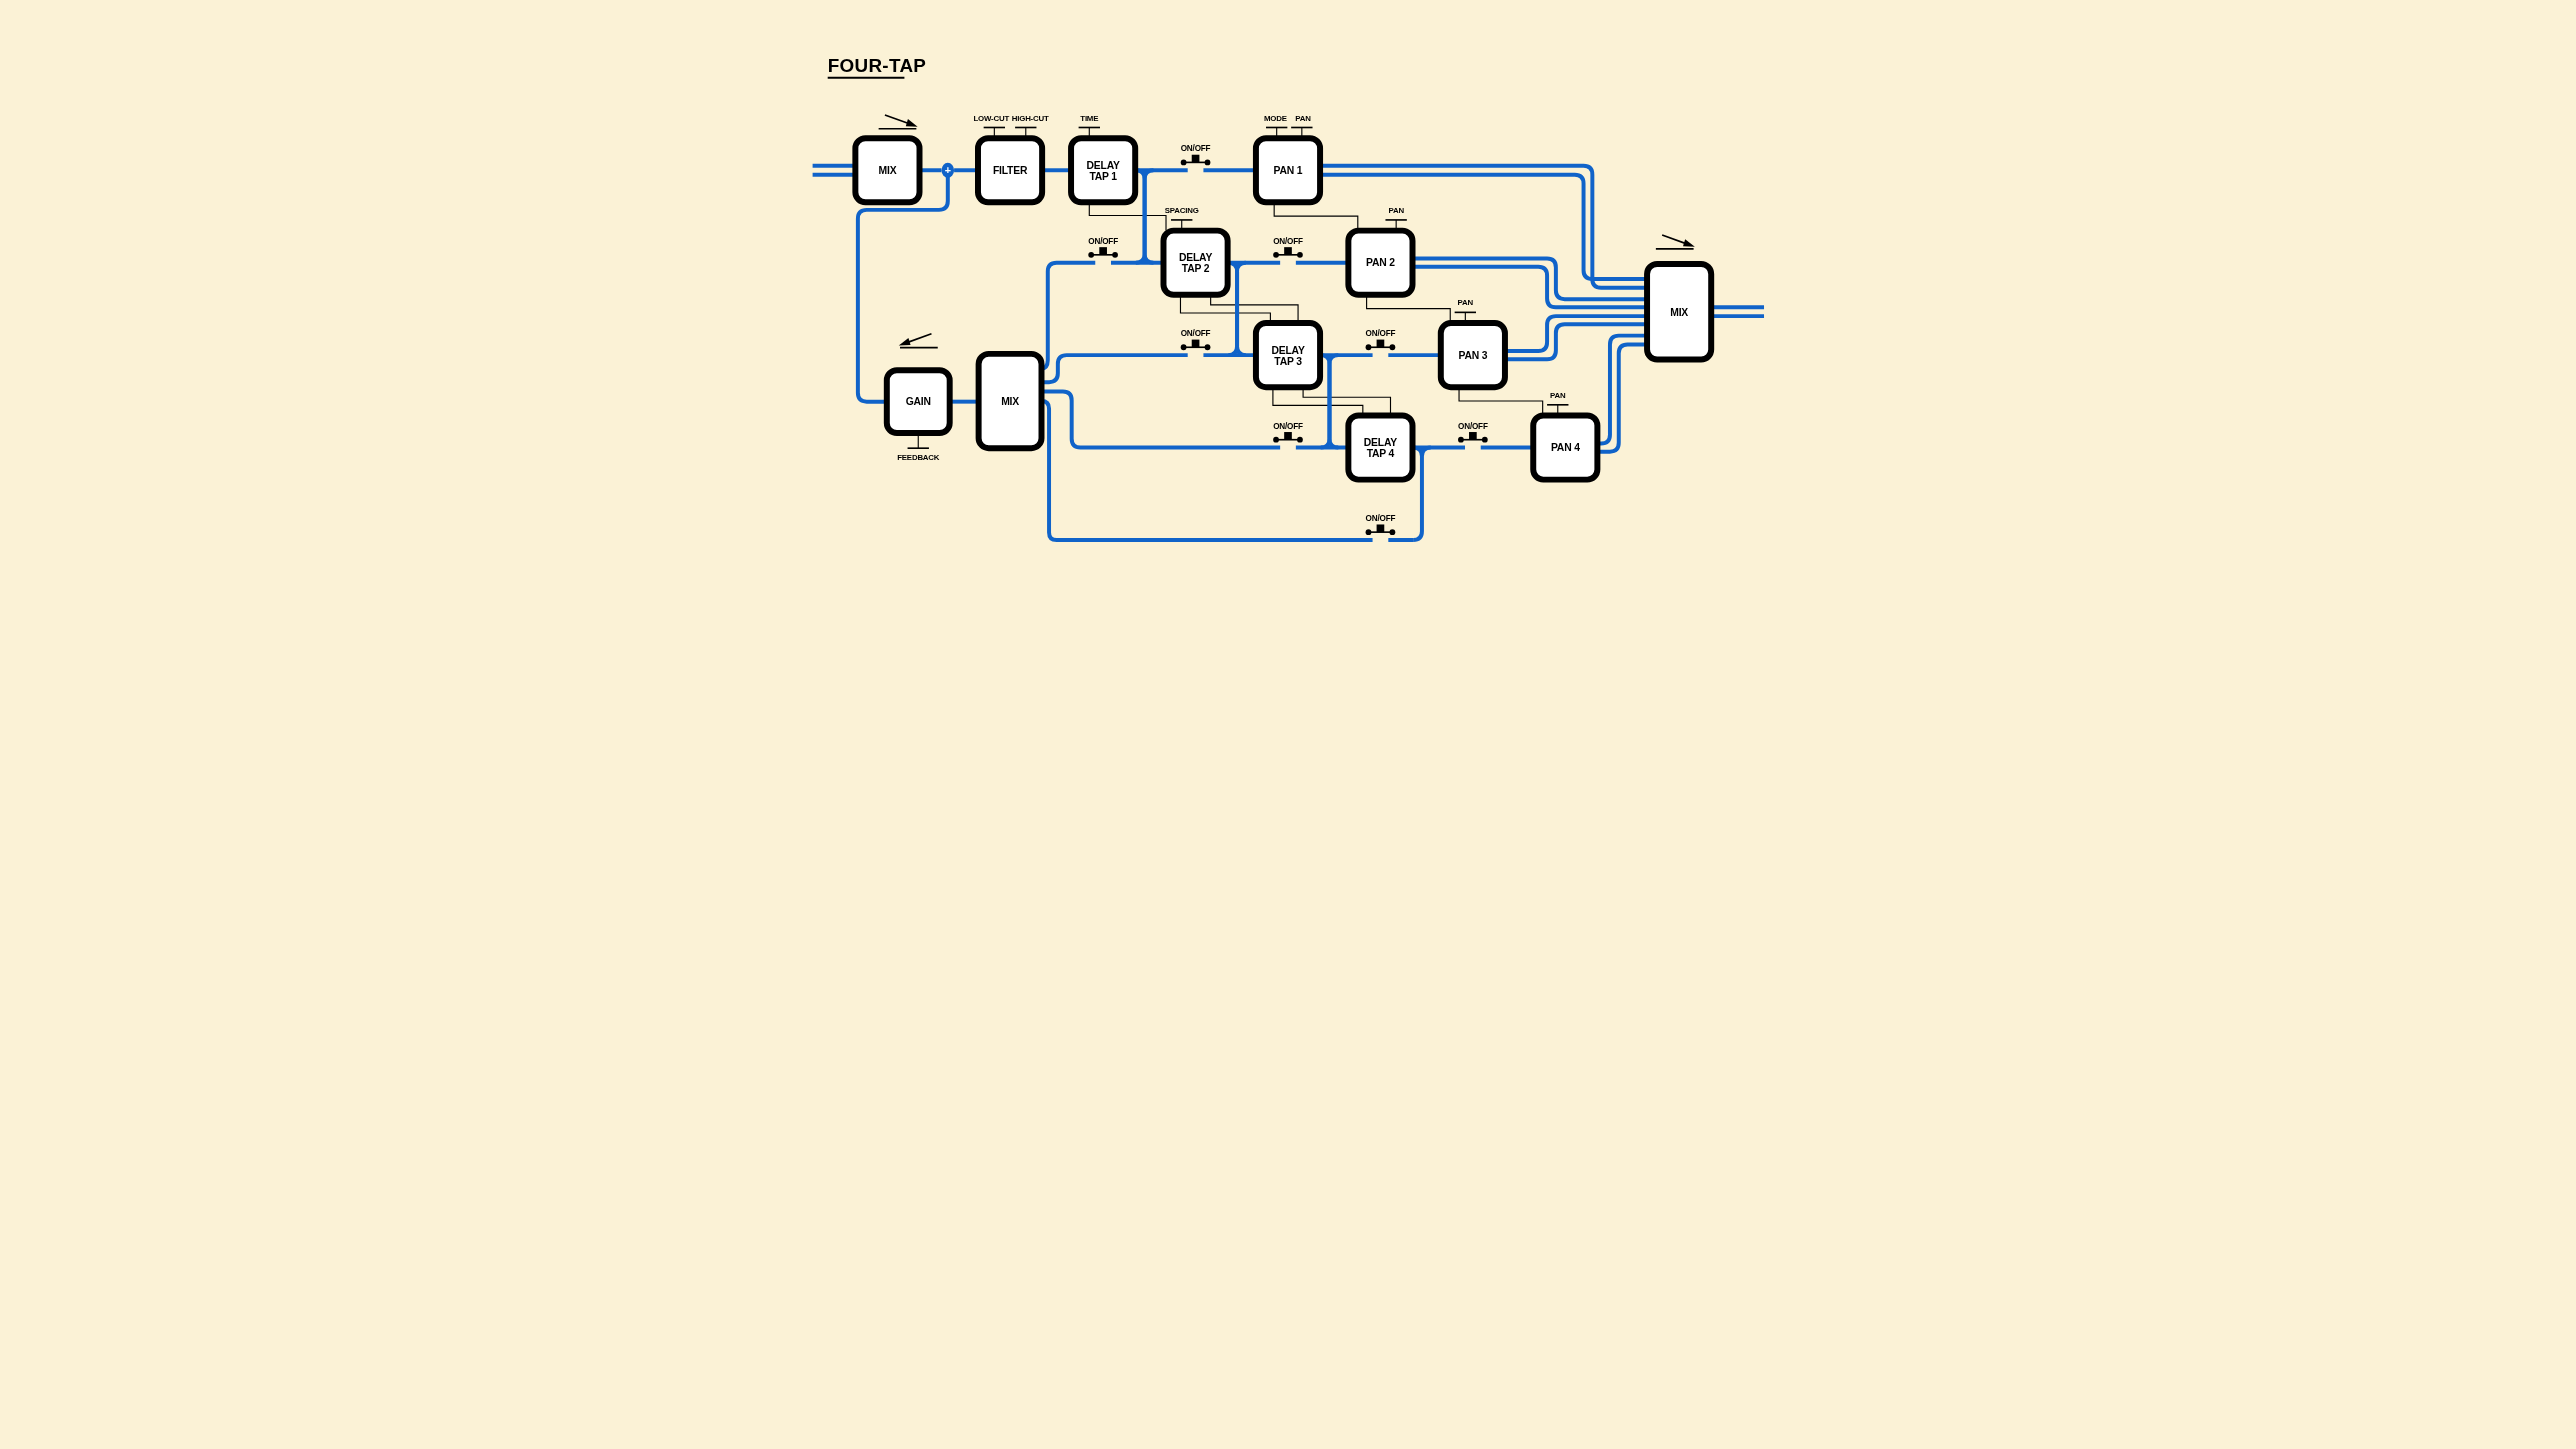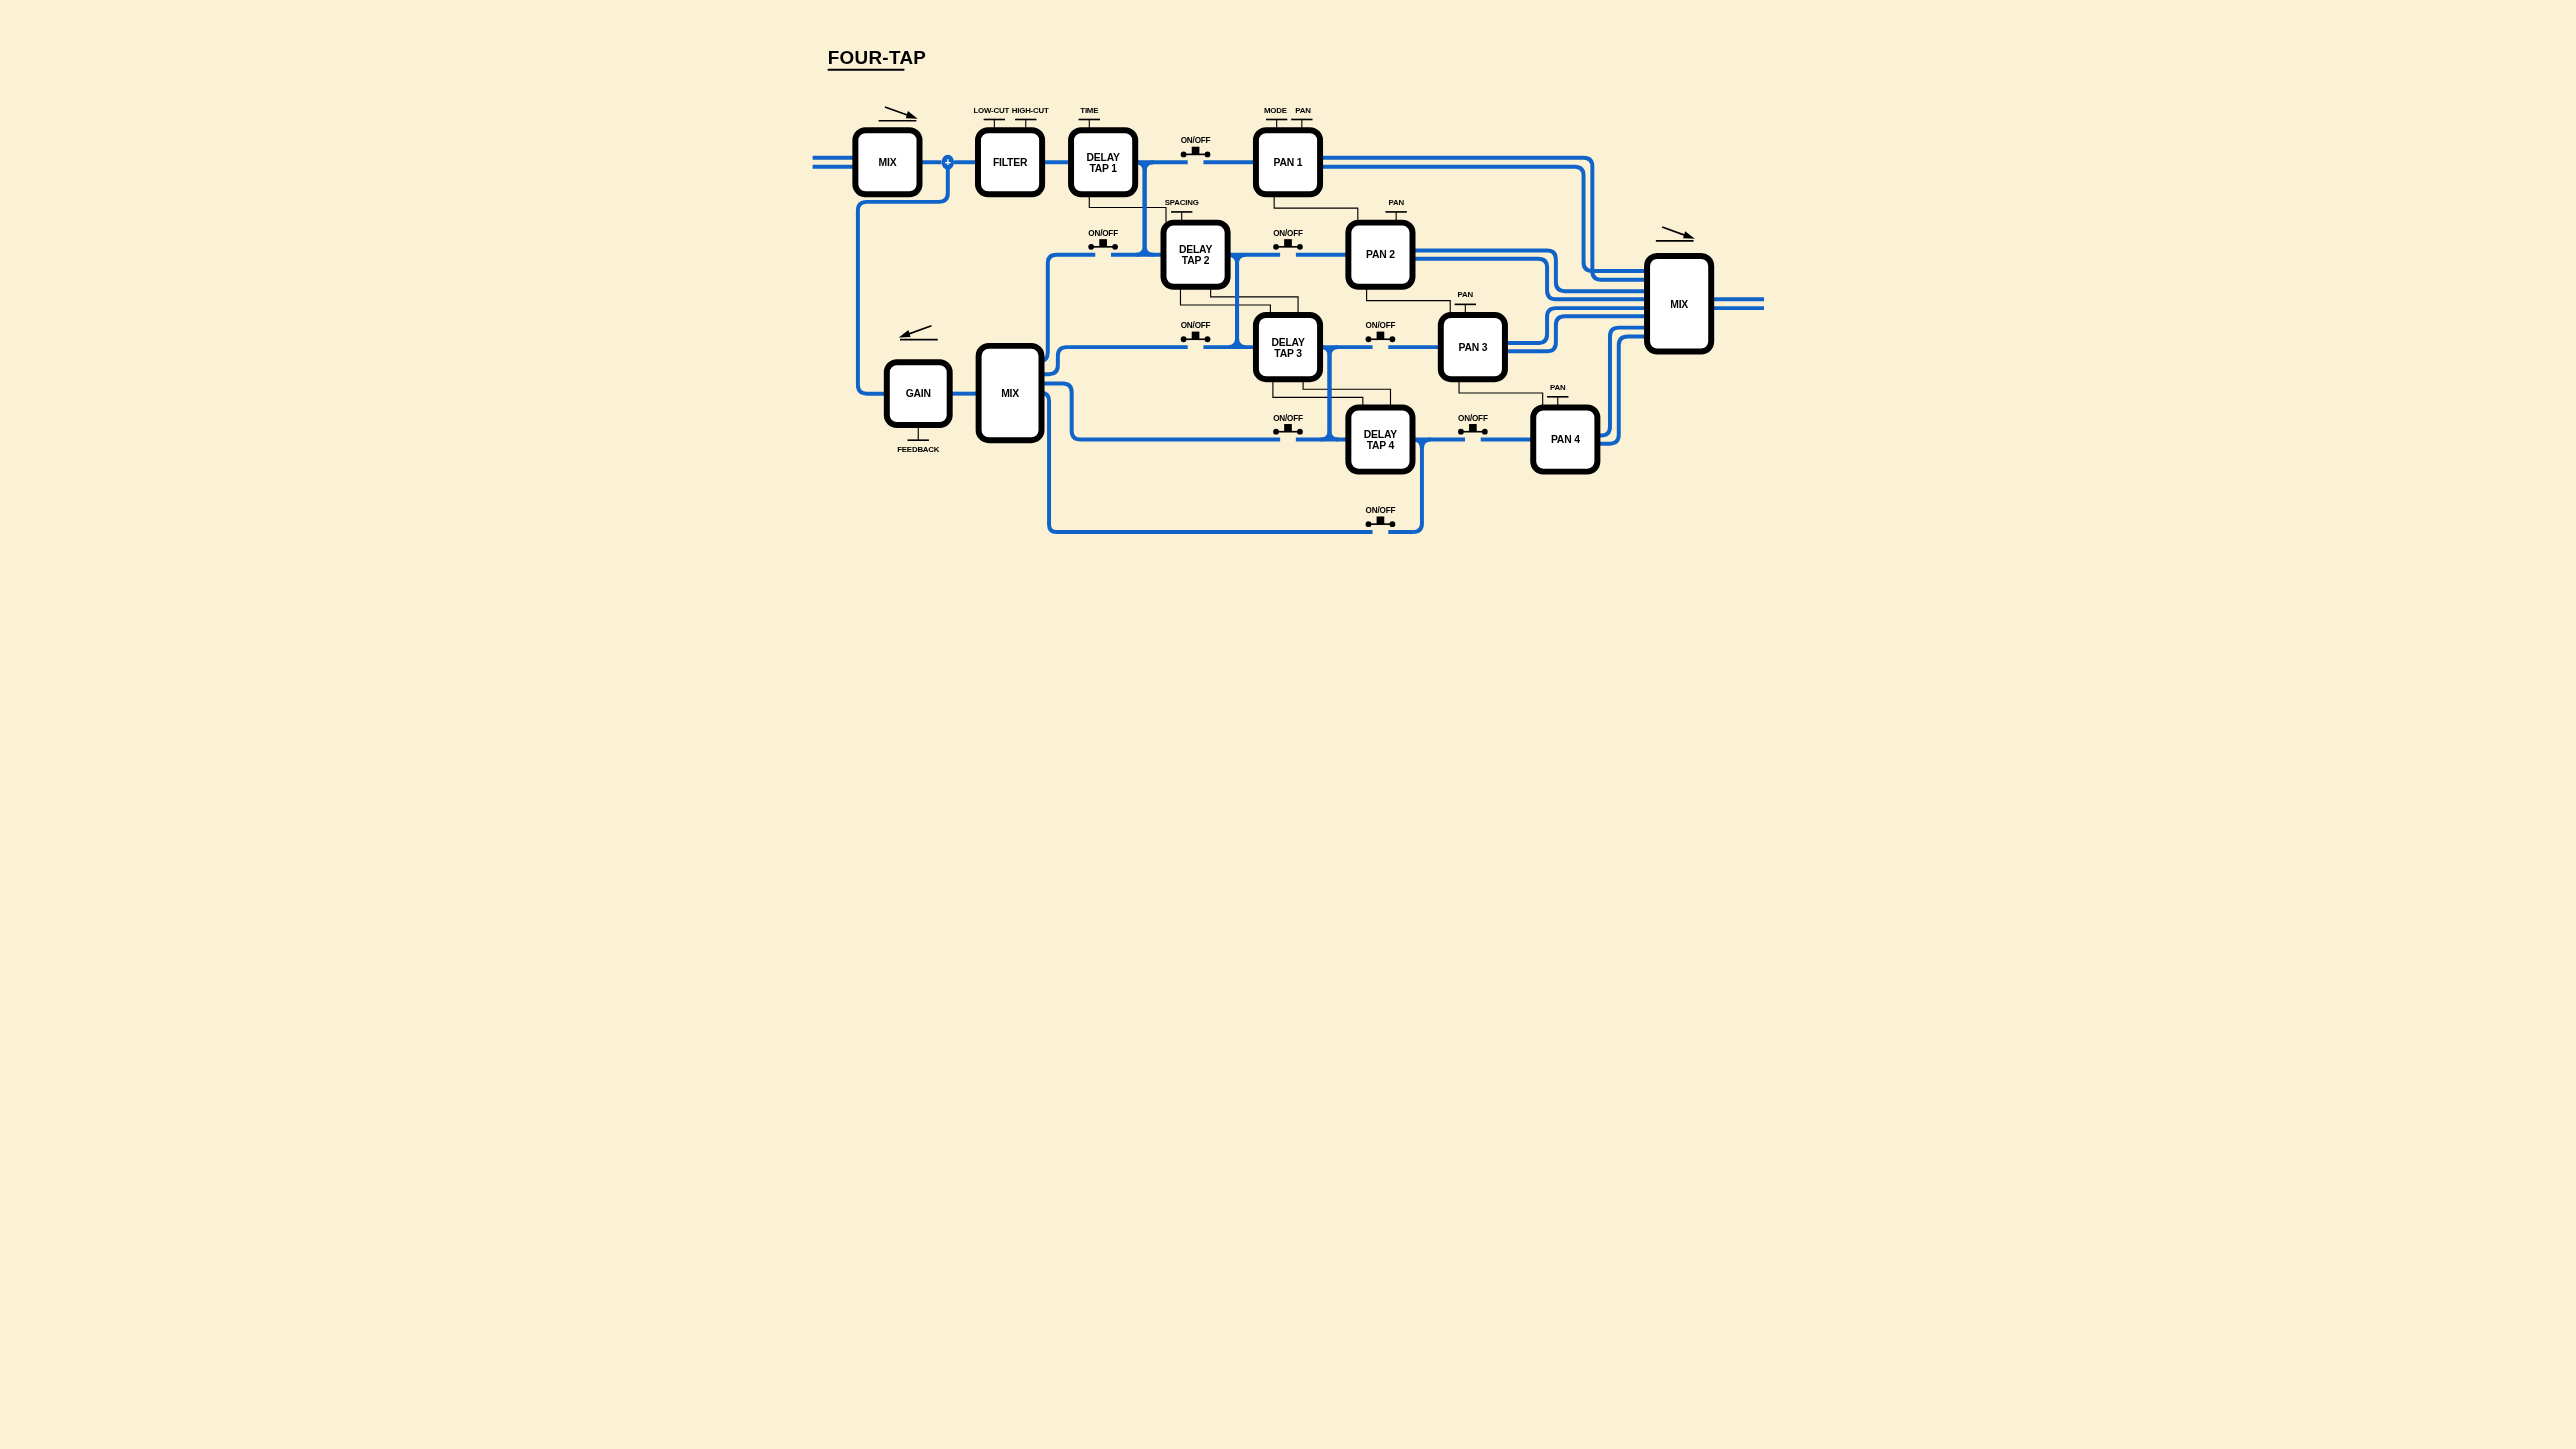--- a/index.html
+++ b/index.html
@@ -1,16 +1,16 @@
 <!DOCTYPE html>
 <html style="font-size:10px"><head>
 <meta charset="utf-8">
 <style>
   html,body{margin:0;padding:0;background:#FBF2D6;}
-  .stage{width:986px;height:555px;margin:8px auto;position:relative;
+  .stage{width:986px;height:555px;margin:16px auto;position:relative;
          font-family:"Liberation Sans", sans-serif;}
   svg{display:block}
   text{font-family:"Liberation Sans", sans-serif; fill:#000;}
   .title{font-size:30px;font-weight:700;letter-spacing:.5px;}
   .blocklabel{font-size:16.5px;font-weight:700;letter-spacing:-.3px;text-anchor:middle;}
   .paramlabel{font-size:12.5px;font-weight:700;letter-spacing:-.3px;text-anchor:middle;}
   .swlabel{font-size:13px;font-weight:700;letter-spacing:-.3px;text-anchor:middle;}
   .pluslabel{font-size:17px;font-weight:700;fill:#fff;text-anchor:middle;}
   .wire{stroke:#1063C9;stroke-width:6.3;fill:none;}
   .thin{stroke:#000;stroke-width:1.8;fill:none;}

